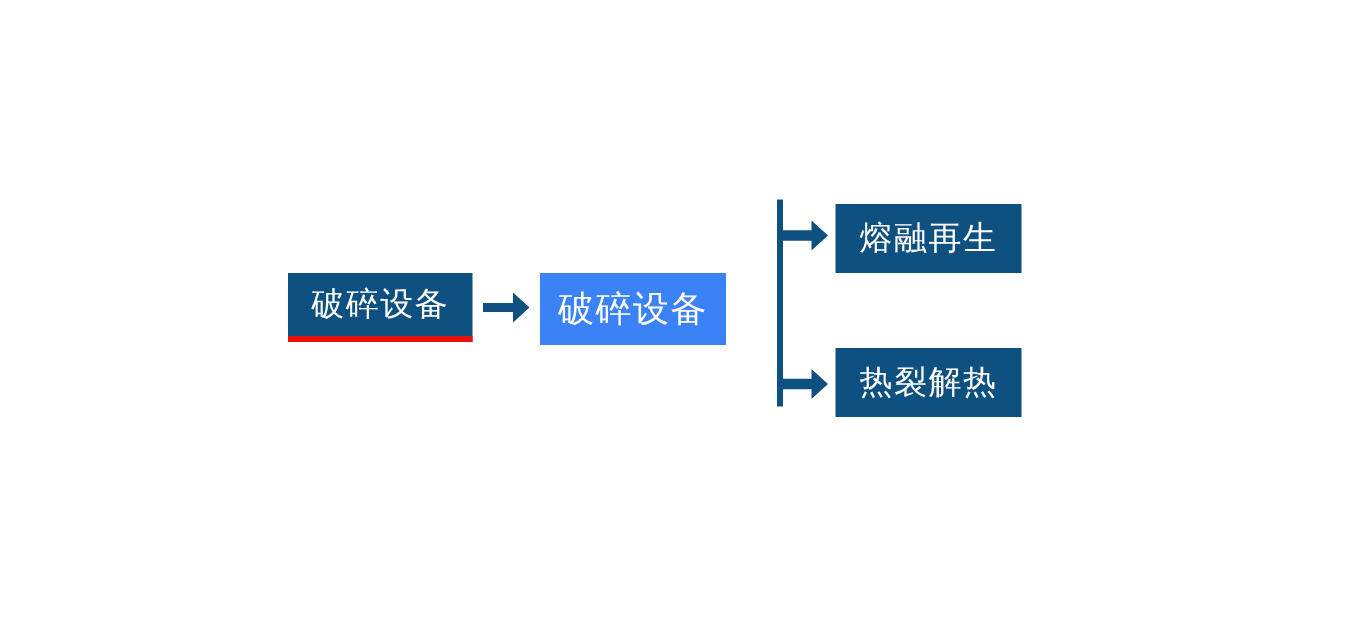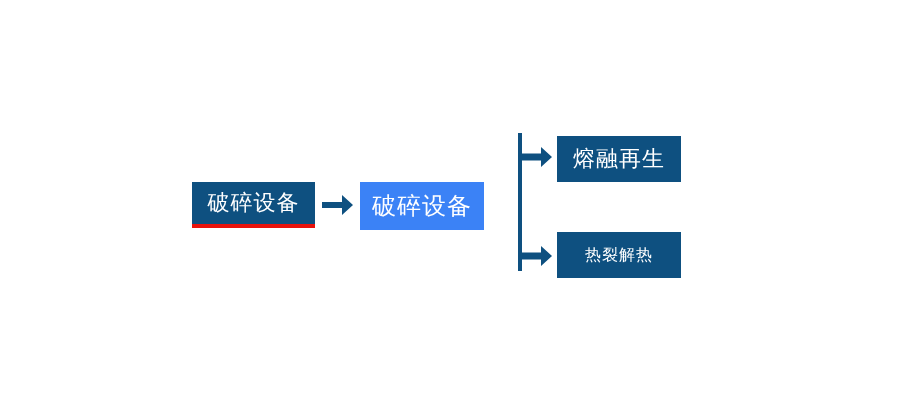--- a/index.html
+++ b/index.html
@@ -61,21 +61,21 @@
     top: 136px;
     width: 124px;
     height: 46px;
     font-size: 22px;
   }
   #node-outcome-1 {
     left: 557px;
     top: 232px;
     width: 124px;
     height: 46px;
-    font-size: 16px;
+    font-size: 22px;
   }
   
   #arrow-main {
     position: absolute;
     left: 322px;
     top: 191px;
     width: 32px;
     height: 28px;
   }
   

